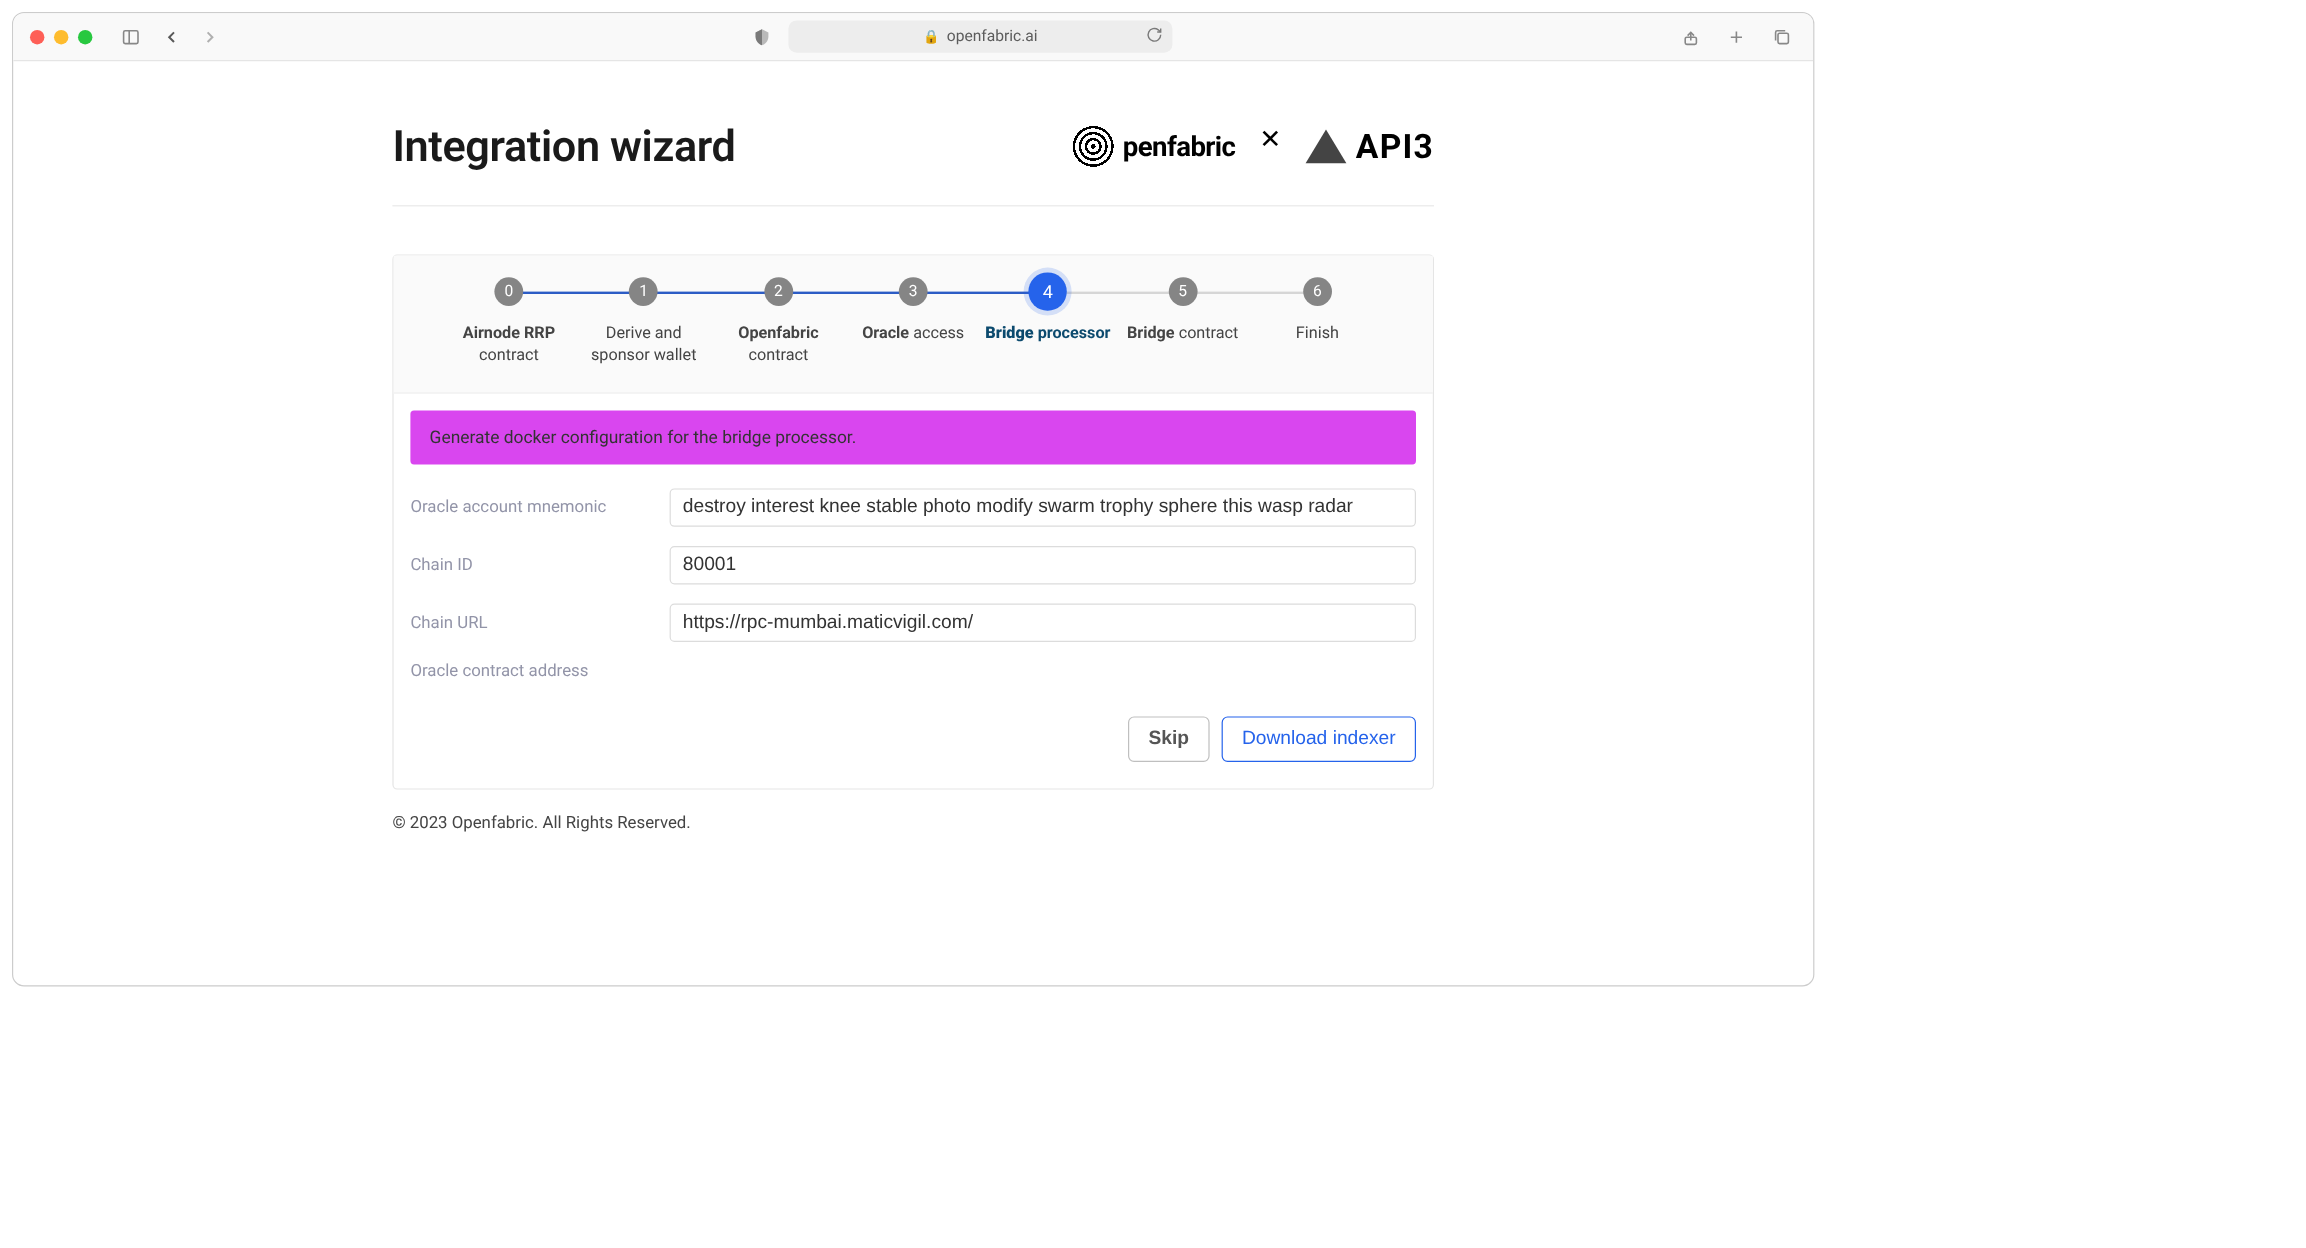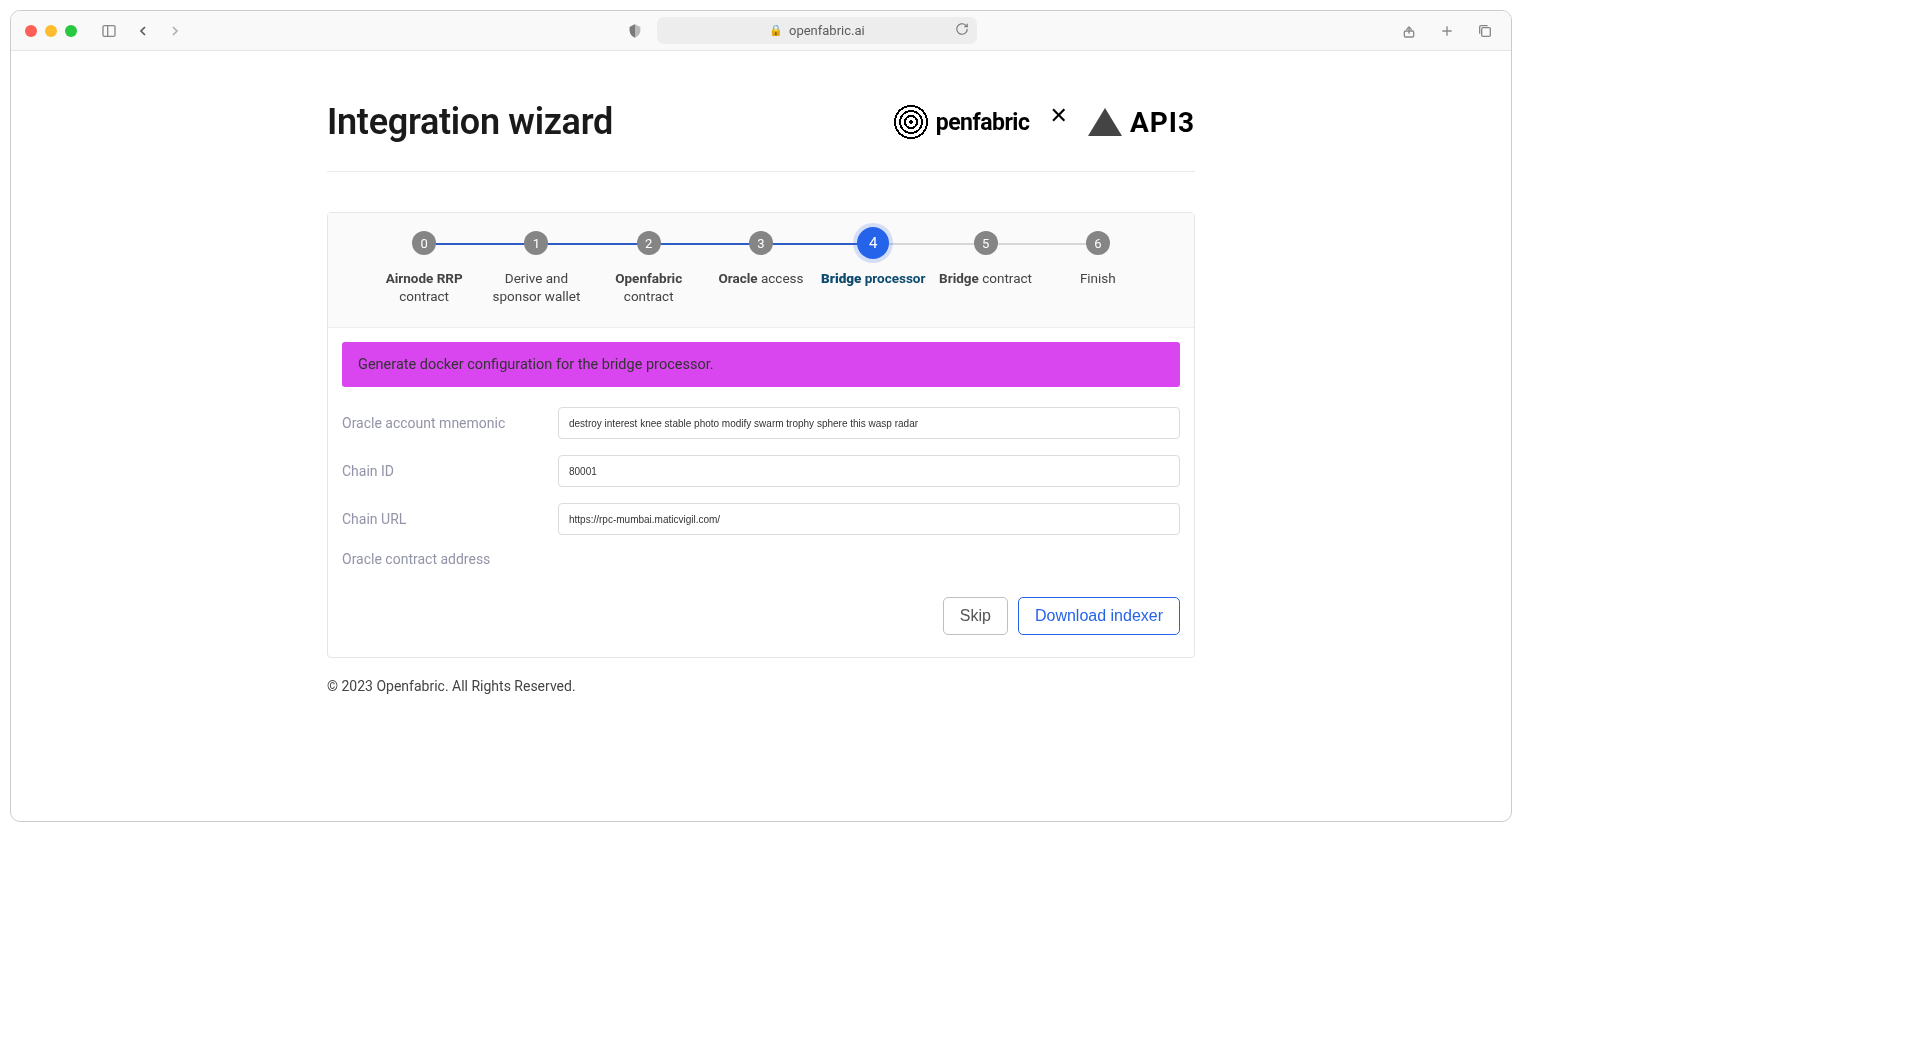--- a/index.html
+++ b/index.html
@@ -80,25 +80,25 @@
     .step.current .step-label { font-weight: 700; color: #0c4a6e; }
     .step-line { position: absolute; top: 12px; left: 50%; width: 100%; height: 2px; background: #d6d6d6; z-index: 1; }
     .step:last-child .step-line { display: none; }
     .step.done .step-line { background: #2c5cc5; }
     
     .banner { background: #d946ef; padding: 14px 16px; margin: 14px; border-radius: 3px; font-size: 14.5px; color: #333; }
     
     .form-area { padding: 6px 14px 14px 14px; }
     .form-row { display: flex; align-items: center; margin-bottom: 16px; }
     .form-label { width: 216px; font-size: 14px; color: #9294a8; }
-    .form-input { flex: 1; height: 32px; border: 1px solid #dcdcdc; border-radius: 4px; padding: 0 10px; font-size: 10px; color: #333; outline: none; }
+    .form-input { flex: 1; height: 32px; border: 1px solid #dcdcdc; border-radius: 4px; padding: 0 10px; font-size: 16px; color: #333; outline: none; }
     
     .button-row { display: flex; justify-content: flex-end; gap: 10px; padding: 0 14px 22px 14px; }
     .btn { height: 38px; padding: 0 16px; border-radius: 5px; font-size: 16px; cursor: pointer; background: #fff; }
-    .btn-skip { border: 1px solid #bfbfbf; color: #555; }
+    .btn-skip { border: 1px solid #bfbfbf; color: #555; font-weight: bold; }
     .btn-primary { border: 1px solid #2563eb; color: #2563eb; }
     
     .footer { margin-top: 20px; font-size: 14px; color: #444; }
   </style>
 </head>
 <body>
 
 <div class="browser-chrome">
   <div class="traffic-lights">
     <div class="dot-red"></div>

